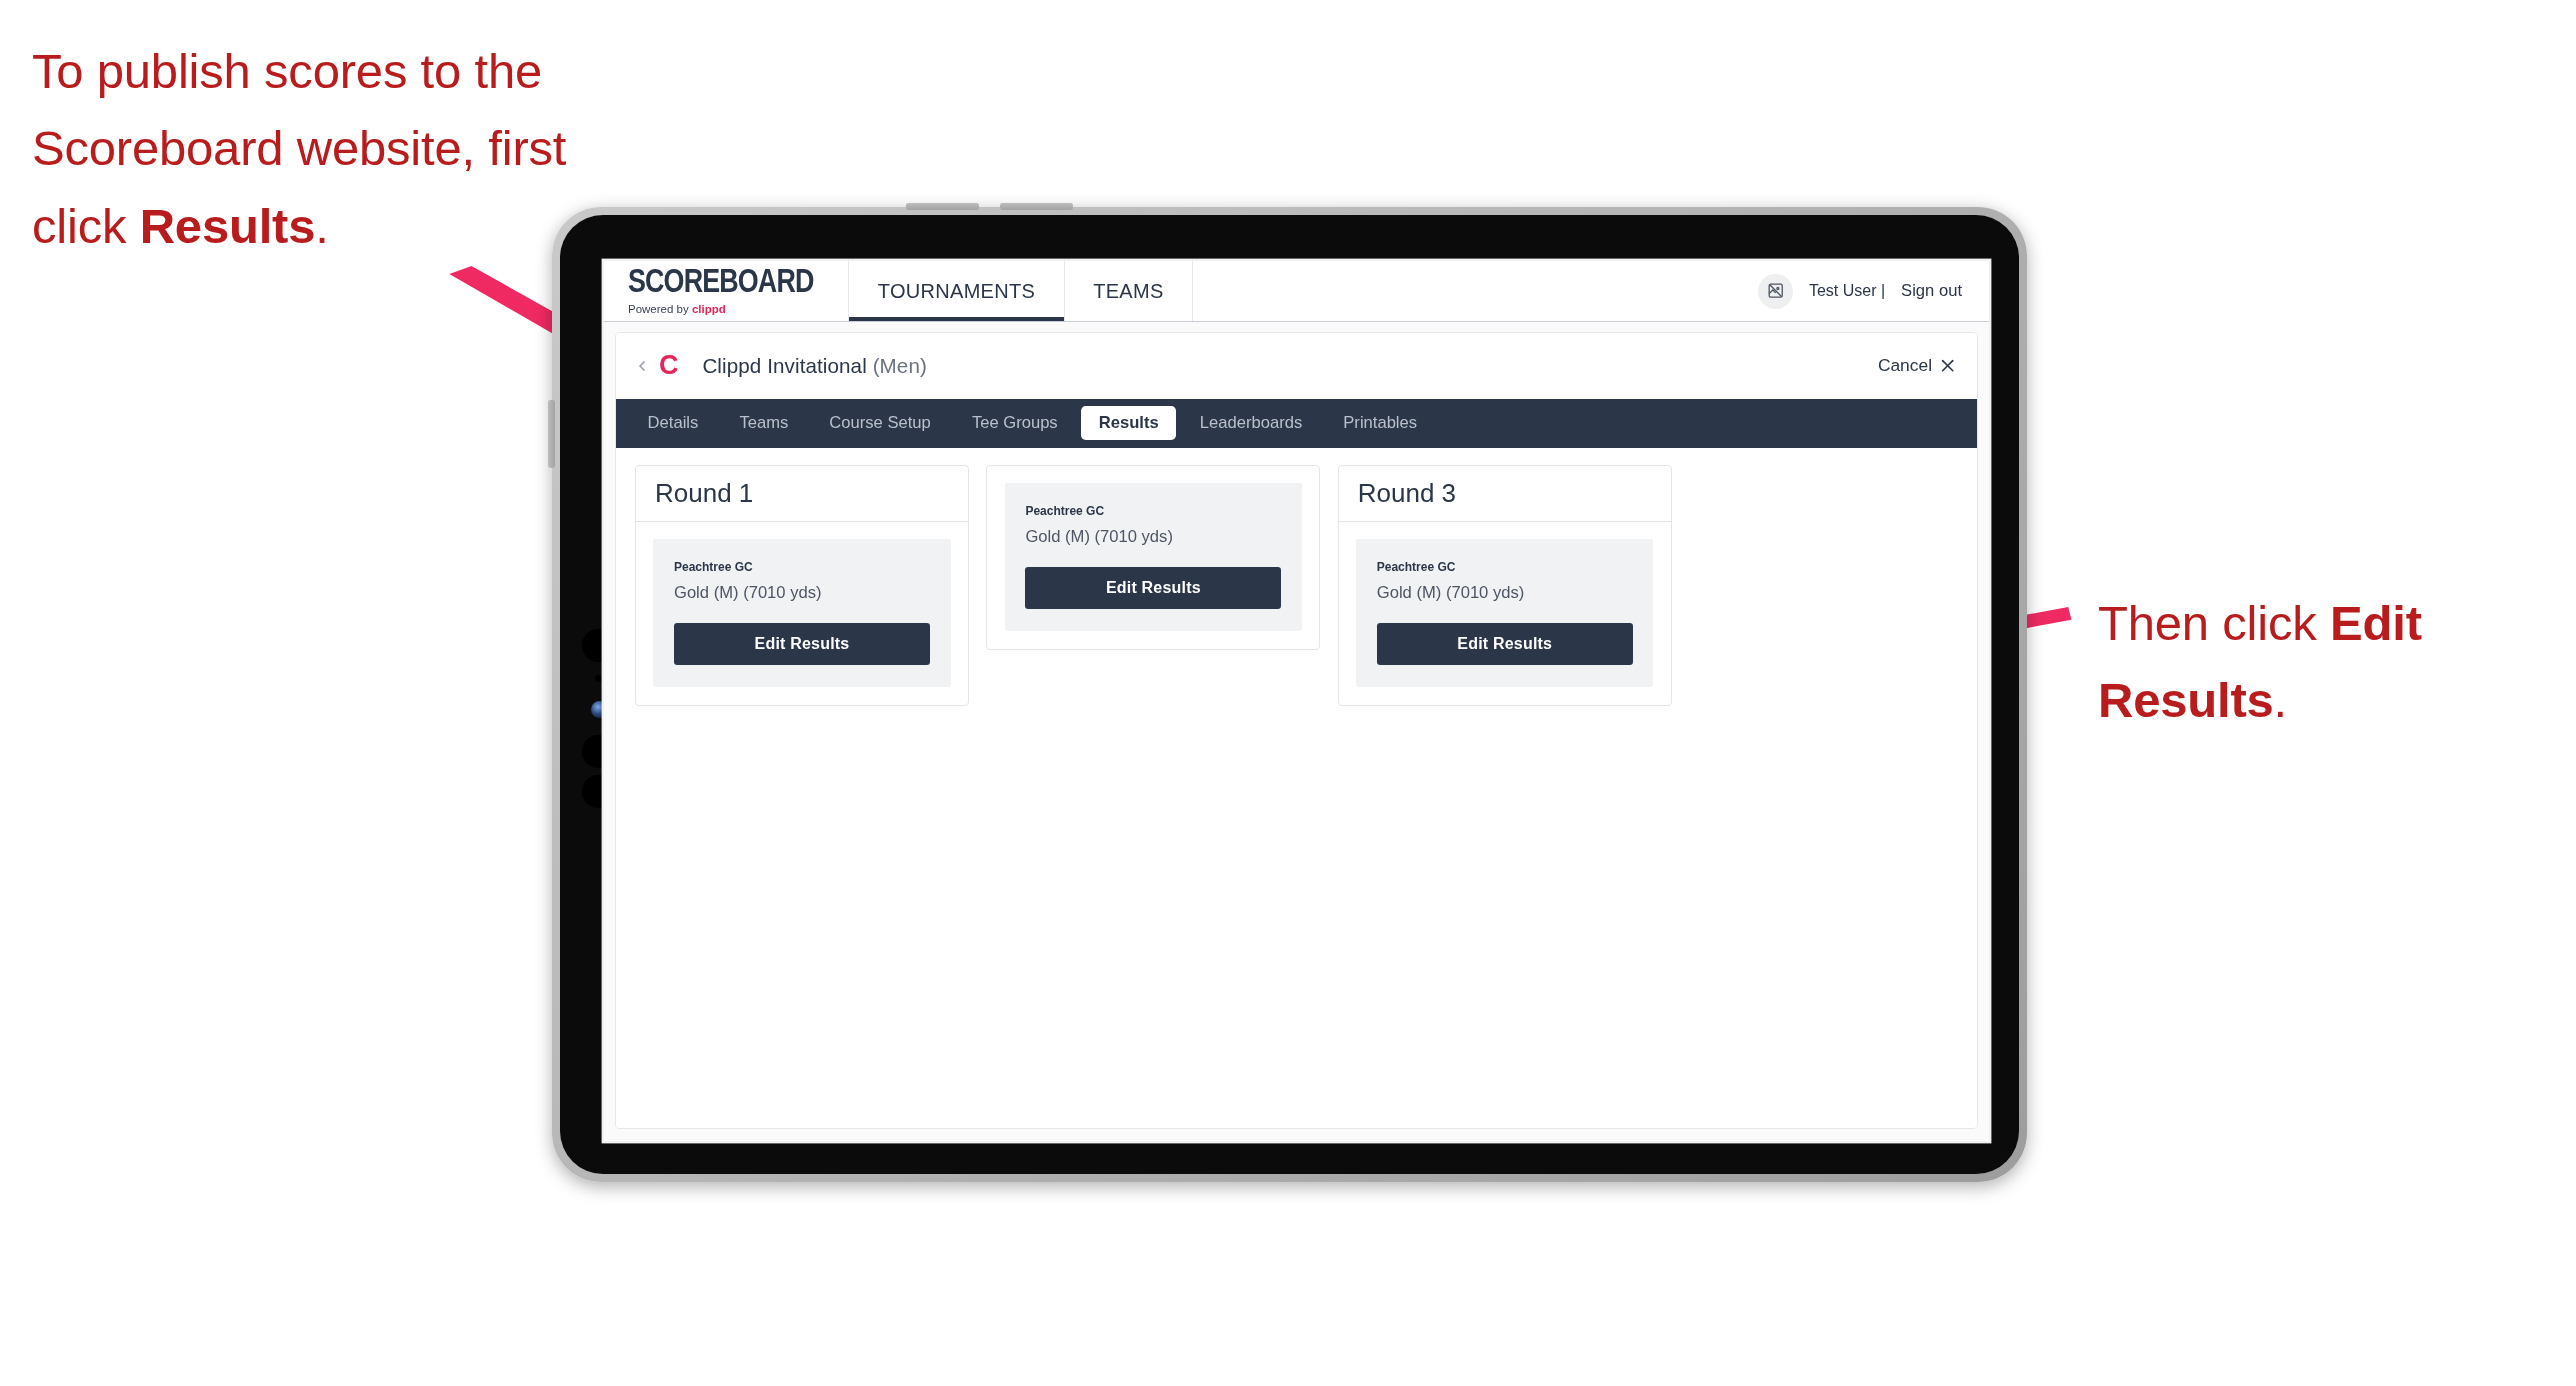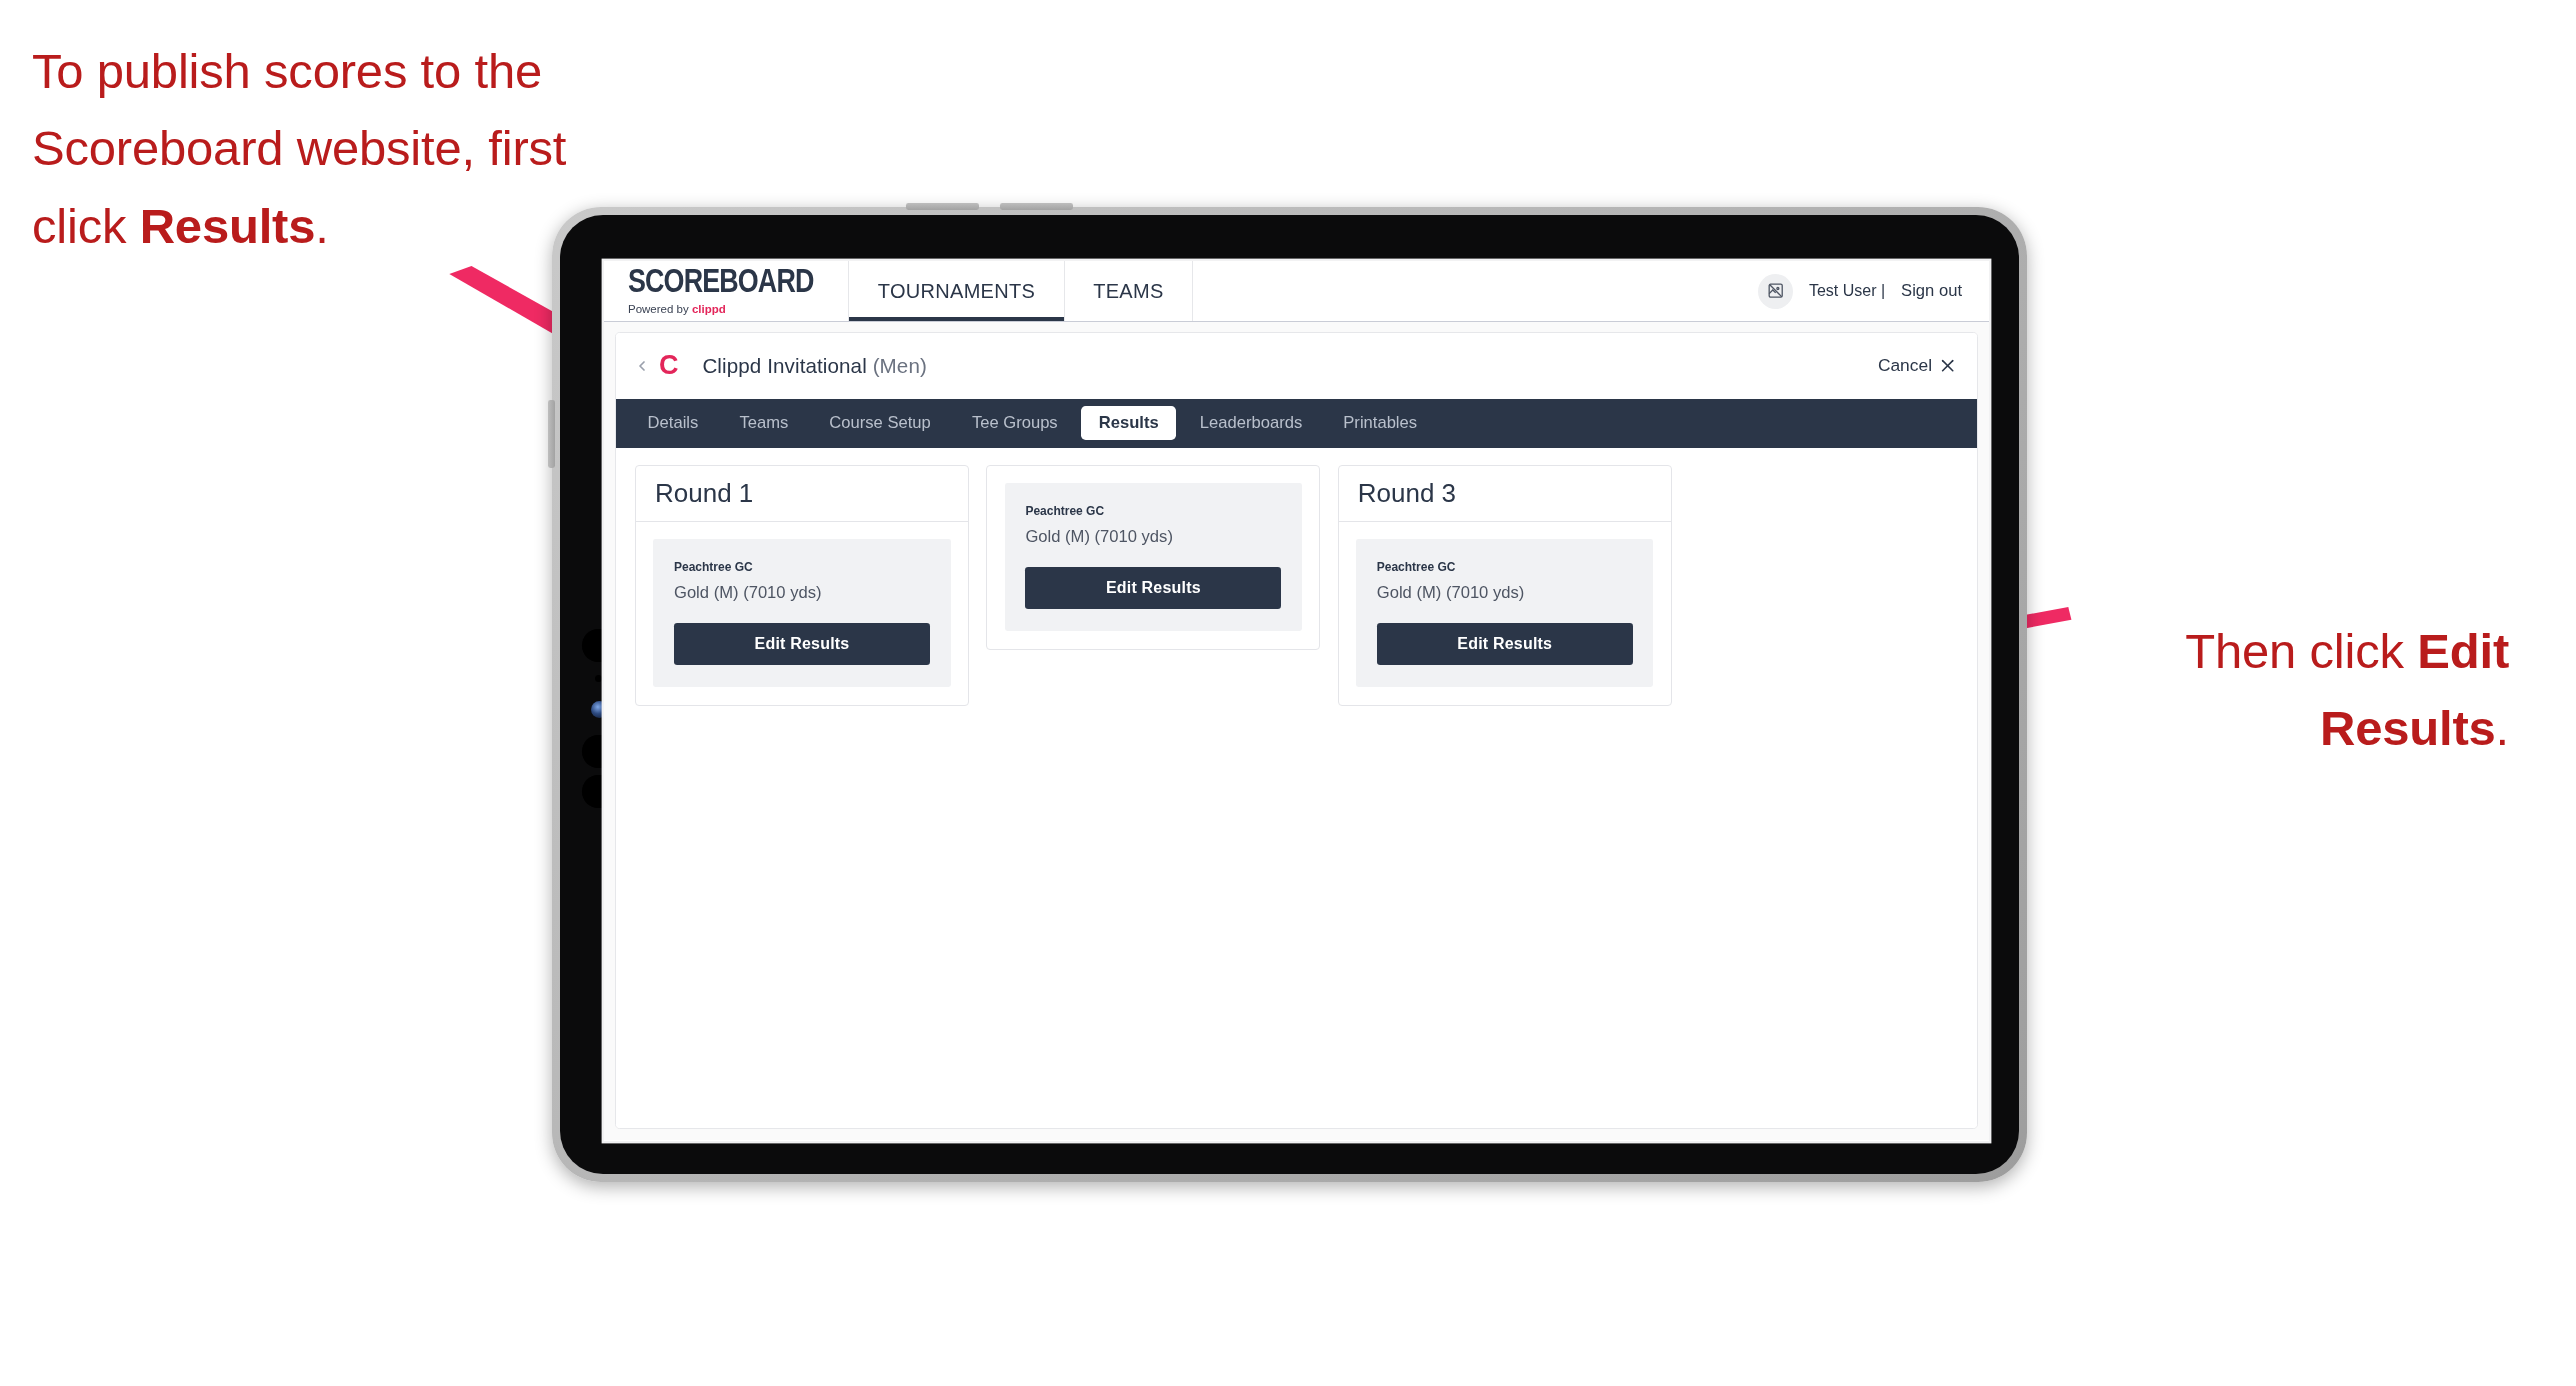--- a/index.html
+++ b/index.html
@@ -22,21 +22,21 @@
     color: #b91c1c;
     font-family: "Liberation Sans", sans-serif;
     font-size: 49px;
     line-height: 1.58;
     font-weight: 400;
     letter-spacing: -0.2px;
   }
   .annotation b { font-weight: 700; }
 
   #ann-left  { left: 32px;  top: 33px;  width: 538px; }
-  #ann-right { left: 2098px; top: 613px; width: 411px; text-align: right; }
+  #ann-right { left: 2098px; top: 585px; width: 411px; }
 
   
   .arrow-svg { position: absolute; pointer-events: none; }
   #arrow-left-svg  { left: 443px;  top: 261px; }
   #arrow-right-svg { left: 1566px; top: 585px; }
 
   
   #tablet {
     position: absolute;
     left: 552px;

